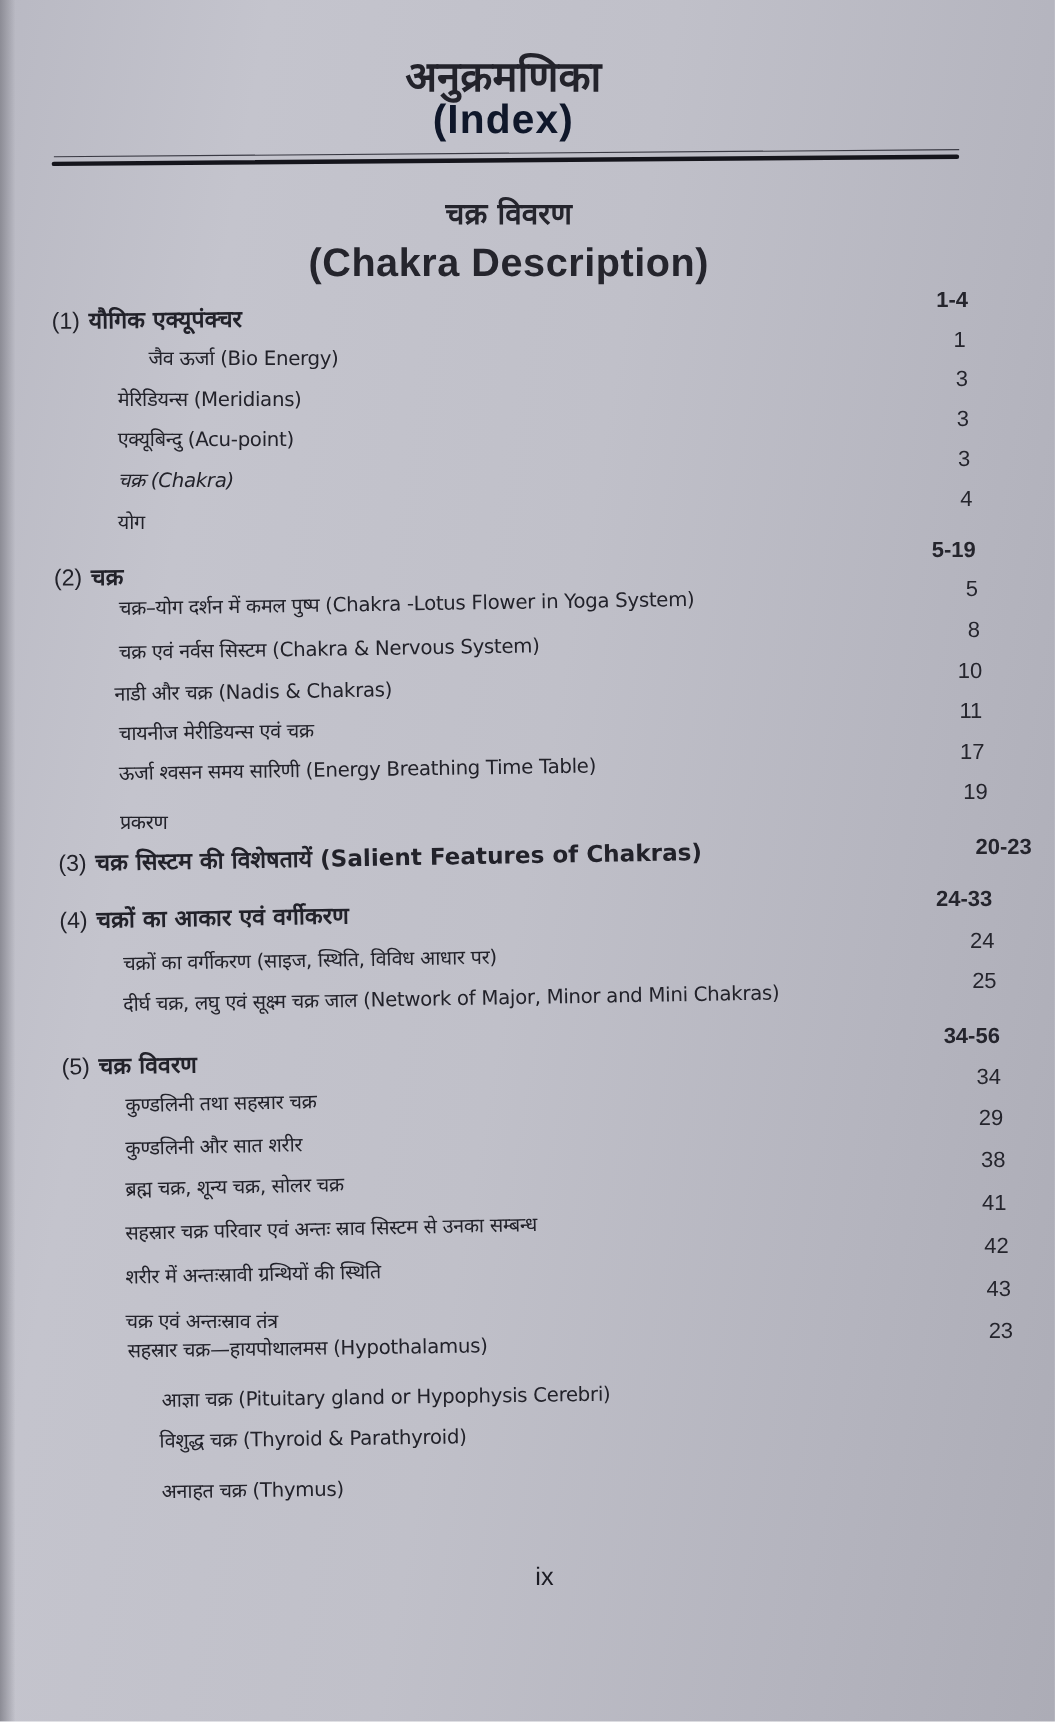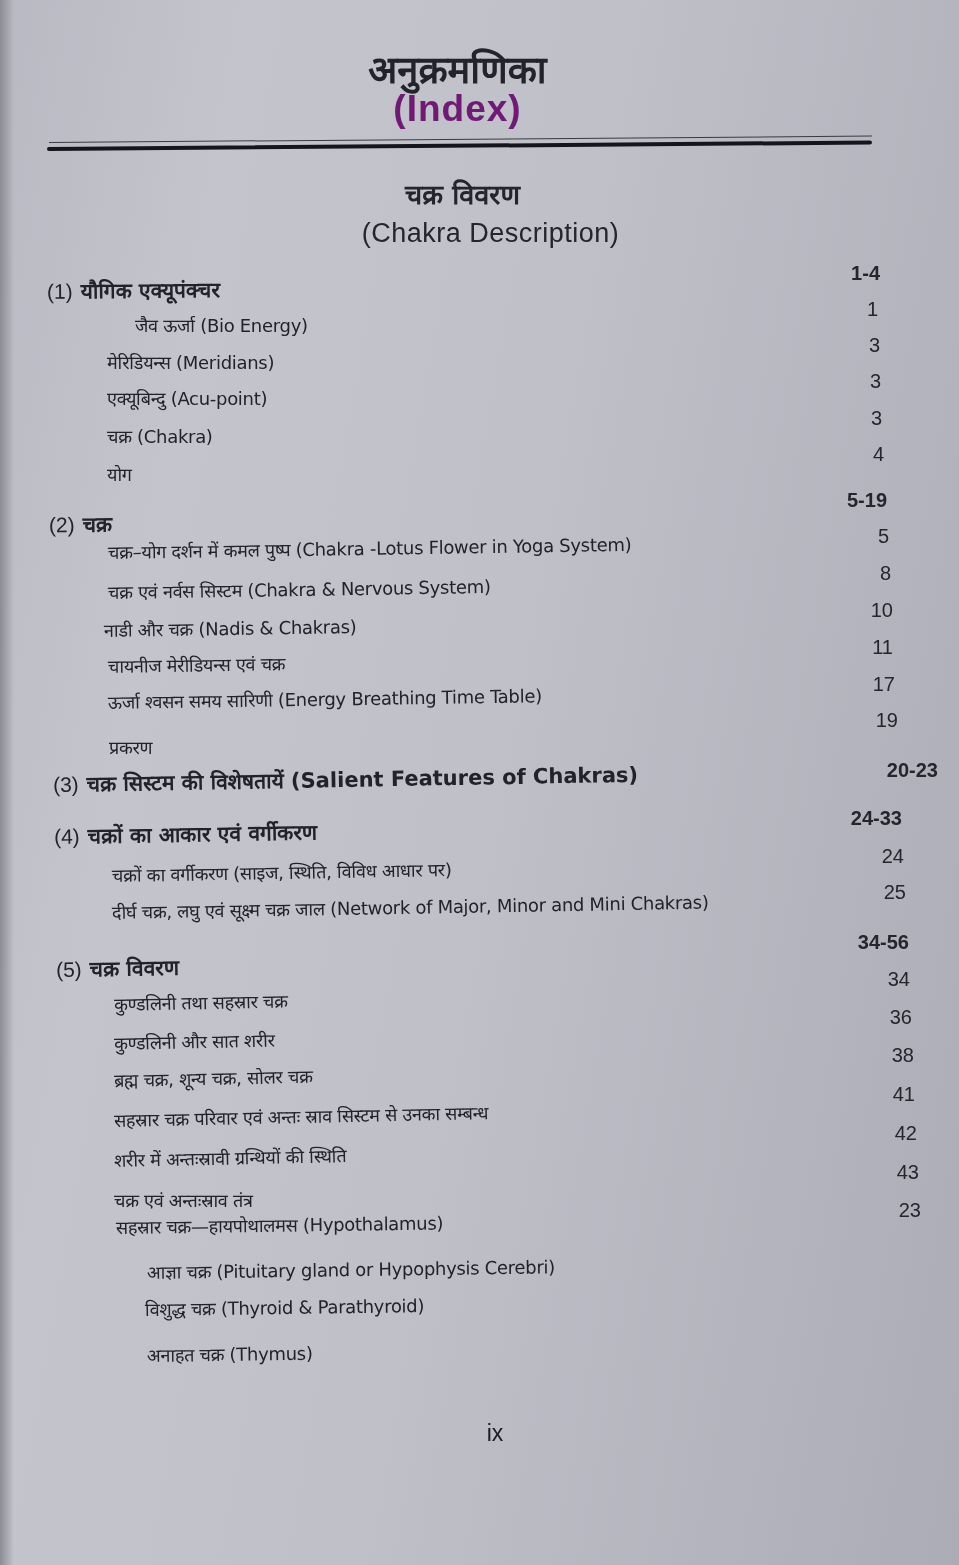--- a/index.html
+++ b/index.html
@@ -35,21 +35,21 @@
       font-weight: bold;
       color: #23232b;
     }
     .title-en {
       position: absolute;
       left: 0; width: 915px;
       top: 88px;
       text-align: center;
       font-size: 37px;
       font-weight: bold;
-      color: #701a75;
+      color: #0f172a;
       letter-spacing: 1px;
     }
     .rule {
       position: absolute;
       left: 47px;
       top: 147px;
       width: 825px;
       height: 4px;
       background: #15151c;
       transform: rotate(-0.45deg);
@@ -75,25 +75,24 @@
       font-family: "DejaVu Sans", sans-serif;
       font-size: 27px;
       font-weight: bold;
       color: #25252d;
     }
     .section-en {
       position: absolute;
       left: 0; width: 925px;
       top: 218px;
       text-align: center;
-      font-size: 27px;
-      font-weight: normal;
+      font-size: 36px;
+      font-weight: bold;
       color: #25252d;
       letter-spacing: 0.5px;
-      margin-left: 28px;
     }
     .row {
       position: absolute;
       white-space: nowrap;
       font-family: "DejaVu Sans", sans-serif;
       color: #22222a;
     }
     .row.head {
       font-size: 21px;
       font-weight: bold;
@@ -150,21 +149,21 @@
 
   <div class="row sub" style="left:107px; top:313px;margin-left:28px;">जैव ऊर्जा (Bio Energy)</div>
   <div class="pg" style="left:830px; width:48px; top:298px;">1</div>
 
   <div class="row sub" style="left:107px; top:350px;">मेरिडियन्स (Meridians)</div>
   <div class="pg" style="left:830px; width:50px; top:334px;">3</div>
 
   <div class="row sub" style="left:107px; top:386px;">एक्यूबिन्दु (Acu-point)</div>
   <div class="pg" style="left:830px; width:51px; top:370px;">3</div>
 
-  <div class="row sub" style="left:107px; top:424px;">चक्र (Chakra)</div>
+  <div class="row sub" style="left:107px; top:424px;font-style:italic;">चक्र (Chakra)</div>
   <div class="pg" style="left:830px; width:52px; top:407px;">3</div>
 
   <div class="row sub" style="left:107px; top:462px;">योग</div>
   <div class="pg" style="left:830px; width:54px; top:443px;">4</div>
 
   <div class="row head" style="left:49px; top:510px; transform:rotate(-0.6deg);">
     <span class="num">(2)</span><span>चक्र</span>
   </div>
   <div class="pg range" style="left:830px; width:57px; top:489px;">5-19</div>
 
@@ -204,21 +203,21 @@
 
   <div class="row head" style="left:56px; top:955px; transform:rotate(-1deg); transform-origin:left;">
     <span class="num">(5)</span><span>चक्र विवरण</span>
   </div>
   <div class="pg range" style="left:830px; width:79px; top:931px;">34-56</div>
 
   <div class="row sub" style="left:114px; top:992px; transform:rotate(-1.2deg); transform-origin:left;">कुण्डलिनी तथा सहस्रार चक्र</div>
   <div class="pg" style="left:830px; width:80px; top:968px;">34</div>
 
   <div class="row sub" style="left:114px; top:1031px; transform:rotate(-1.2deg); transform-origin:left;">कुण्डलिनी और सात शरीर</div>
-  <div class="pg" style="left:830px; width:82px; top:1006px;">36</div>
+  <div class="pg" style="left:830px; width:82px; top:1006px;">29</div>
 
   <div class="row sub" style="left:114px; top:1068px; transform:rotate(-1.2deg); transform-origin:left;">ब्रह्म चक्र, शून्य चक्र, सोलर चक्र</div>
   <div class="pg" style="left:830px; width:84px; top:1044px;">38</div>
 
   <div class="row sub" style="left:114px; top:1108px; transform:rotate(-1.2deg); transform-origin:left;">सहस्रार चक्र परिवार एवं अन्तः स्राव सिस्टम से उनका सम्बन्ध</div>
   <div class="pg" style="left:830px; width:85px; top:1083px;">41</div>
 
   <div class="row sub" style="left:114px; top:1148px; transform:rotate(-1.2deg); transform-origin:left;">शरीर में अन्तःस्रावी ग्रन्थियों की स्थिति</div>
   <div class="pg" style="left:830px; width:87px; top:1122px;">42</div>
 

